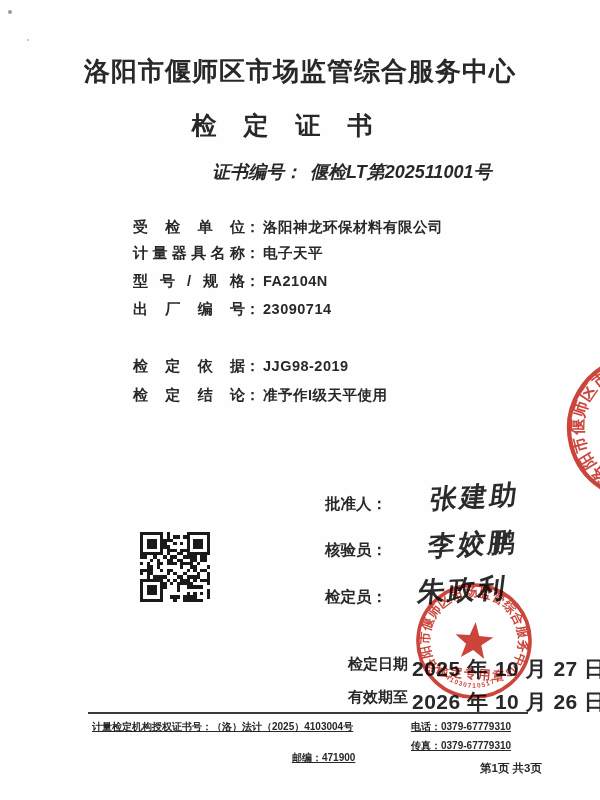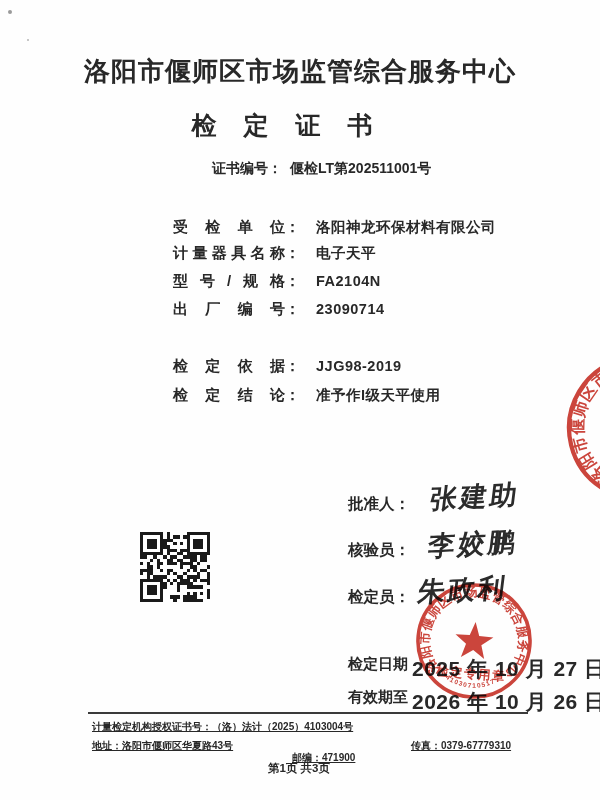--- a/index.html
+++ b/index.html
@@ -5,45 +5,45 @@
   html,body{margin:0;padding:0;background:#e8e8e8;}
   .page{
     position:relative;width:600px;height:800px;margin:0 auto;
     background:#fefefe;overflow:hidden;
     font-family:"Liberation Sans","DejaVu Sans",sans-serif;
     color:#282828;font-weight:bold;
   }
   .abs{position:absolute;}
   .org-name{top:54px;left:0;width:600px;text-align:center;font-size:26px;letter-spacing:1px;}
   .doc-title{top:109px;left:0;width:564px;text-align:center;font-size:25px;letter-spacing:27px;padding-left:27px;box-sizing:border-box;}
-  .cert-line{top:160px;left:212px;font-size:14px;}
+  .cert-line{top:160px;left:212px;font-size:18px;font-style:italic;}
   .cert-line .val{margin-left:8px;}
   .field-row{position:absolute;left:133px;white-space:nowrap;font-size:15px;line-height:20px;}
-  .flabel{display:inline-block;width:112px;text-align:justify;text-align-last:justify;vertical-align:top;margin-left:40px;}
+  .flabel{display:inline-block;width:112px;text-align:justify;text-align-last:justify;vertical-align:top;}
   .fcolon{display:inline-block;}
-  .fvalue{display:inline-block;margin-left:16px;font-size:14.5px;letter-spacing:.5px;}
-
-  .sig-label{font-size:15.5px;left:348px;white-space:nowrap;}
+  .fvalue{display:inline-block;margin-left:3px;font-size:14.5px;letter-spacing:.5px;}
+
+  .sig-label{font-size:15.5px;left:325px;white-space:nowrap;}
   .signature{font-size:27px;color:#2b2b2b;white-space:nowrap;z-index:2;
     transform:rotate(-3deg) skewX(-10deg);letter-spacing:3px;}
 
   .date-row-label{left:348px;font-size:15px;white-space:nowrap;}
   .date-row-value{left:412px;font-size:21px;white-space:nowrap;letter-spacing:.5px;}
 
   .qr{left:136px;top:532px;width:78px;height:70px;}
   .qr svg{width:100%;height:100%;}
 
   .rule{left:88px;top:712px;width:440px;height:2px;background:#3a3a3a;}
   .footer{font-size:10px;white-space:nowrap;text-decoration:underline;}
   .f-license{left:92px;top:720px;}
   .f-phone{left:411px;top:720px;}
   .f-address{left:92px;top:739px;}
   .f-postal{left:292px;top:739px;margin-top:12px;}
   .f-fax{left:411px;top:739px;}
-  .page-info{left:0;top:761px;width:542px;text-align:center;font-size:11.5px;font-weight:bold;padding-left:28px;}
+  .page-info{left:0;top:761px;width:542px;text-align:right;font-size:11.5px;font-weight:bold;}
 
   .seal{mix-blend-mode:multiply;opacity:.93;z-index:5;}
   .seal-main{left:399px;top:566px;width:150px;height:150px;transform:rotate(5deg);}
   .seal-edge{left:545px;top:333px;width:190px;height:190px;transform:rotate(-14deg);}
   .ring-t{font-size:12.6px;font-weight:bold;fill:#c8372d;letter-spacing:.4px;}
   .serial-t{font-size:6.5px;fill:#c8372d;letter-spacing:1.2px;}
   .cap-t{font-size:12.5px;font-weight:bold;fill:#c8372d;letter-spacing:1.5px;}
 
   .speck{left:8px;top:10px;width:4px;height:4px;background:#9a9a9a;border-radius:50%;
     box-shadow:18px 28px 0 -1px #b5b5b5, 4px 14px 0 -2px #c2c2c2;}
@@ -244,22 +244,22 @@
 
   <div class="abs date-row-label" style="top:655px">检定日期</div>
   <div class="abs date-row-value" style="top:655px">2025 年 10 月 27 日</div>
   <div class="abs date-row-label" style="top:688px">有效期至</div>
   <div class="abs date-row-value" style="top:688px">2026 年 10 月 26 日</div>
 
   <div class="abs rule"></div>
   <div class="abs footer f-license">
     <span>计量检定机构授权证书号：</span><span>（洛）法计（2025）4103004号</span>
   </div>
-  <div class="abs footer f-address">
-    <span>地址：</span><span>洛阳市偃师区华夏路43号</span>
+  <div class="abs footer f-phone">
+    <span>电话：</span><span>0379-67779310</span>
   </div>
   <div class="abs footer f-postal">
     <span>邮编：</span><span>471900</span>
   </div>
   <div class="abs footer f-fax">
     <span>传真：</span><span>0379-67779310</span>
   </div>
   <div class="abs page-info">第1页  共3页</div>
 
   <svg class="abs seal seal-main" viewBox="-75 -75 150 150">

